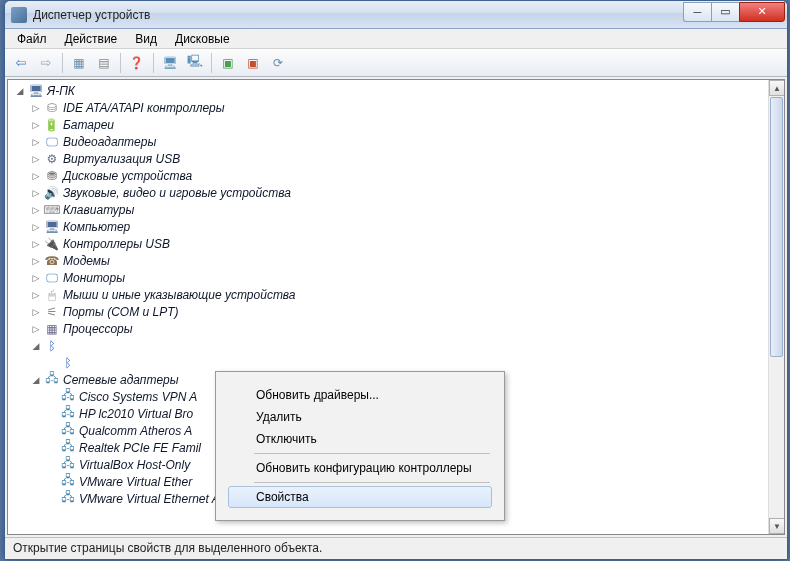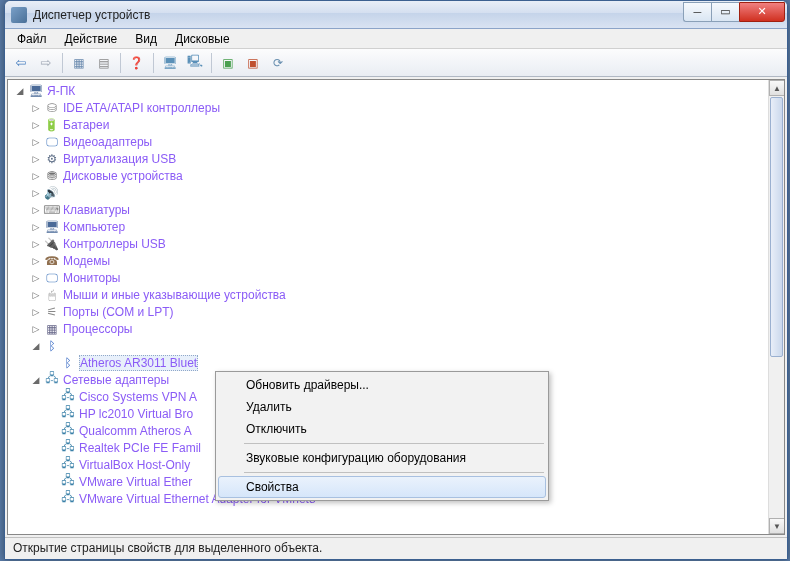--- a/index.html
+++ b/index.html
@@ -131,34 +131,34 @@
   color: #6a6a6a;
   font-size: 9px;
   margin-right: 2px;
 }
 .node-icon {
   width: 16px; height: 16px;
   display: inline-flex; align-items:center; justify-content:center;
   margin-right: 3px;
   font-size: 12px;
 }
-.node-label { color: #8b5cf6; }
+.node-label { color: #0f172a; font-style: italic; }
 .indent { display:inline-block; height:1px; }
 .selected {
   background: #e8f0fb;
   border: 1px dotted #90a8c8;
 }
 .context-menu {
   position: absolute;
   left: 215px; top: 371px;
-  width: 334px;
+  width: 290px;
   background: #f2f2f2;
   border: 1px solid #9a9a9a;
   box-shadow: 2px 2px 5px rgba(0,0,0,0.25);
-  padding: 2px;
+  padding: 12px;
   z-index: 10;
 }
 .ctx-item {
   padding: 4px 18px 4px 28px;
   color: #000;
 }
 .ctx-item.hover {
   background: linear-gradient(#eaf2fc,#d6e6fa);
   border: 1px solid #a8c0e0;
   border-radius: 3px;
@@ -279,20 +279,21 @@
       <div class="tree-node">
           <span class="indent" style="width:18px"></span>
           <span class="expander">▷</span>
           <span class="node-icon ic-disk">⛃</span>
           <span class="node-label">Дисковые устройства</span>
         </div>
       <div class="tree-node">
           <span class="indent" style="width:18px"></span>
           <span class="expander">▷</span>
           <span class="node-icon ic-snd">🔊</span>
+          <span class="node-label">Звуковые, видео и игровые устройства</span>
         </div>
       <div class="tree-node">
           <span class="indent" style="width:18px"></span>
           <span class="expander">▷</span>
           <span class="node-icon ic-kbd">⌨</span>
           <span class="node-label">Клавиатуры</span>
         </div>
       <div class="tree-node">
           <span class="indent" style="width:18px"></span>
           <span class="expander">▷</span>
@@ -338,21 +339,20 @@
 
       <div class="tree-node">
           <span class="indent" style="width:18px"></span>
           <span class="expander">◢</span>
           <span class="node-icon ic-bt">ᛒ</span>
         </div>
       <div class="tree-node">
           <span class="indent" style="width:34px"></span>
           <span class="expander"></span>
           <span class="node-icon ic-bt">ᛒ</span>
-          <span class="node-label selected">Atheros AR3011 Bluet</span>
         </div>
 
       <div class="tree-node">
           <span class="indent" style="width:18px"></span>
           <span class="expander">◢</span>
           <span class="node-icon ic-net">🖧</span>
           <span class="node-label">Сетевые адаптеры</span>
         </div>
       <div class="tree-node">
           <span class="indent" style="width:34px"></span>
@@ -410,16 +410,16 @@
     <span>Открытие страницы свойств для выделенного объекта.</span>
   </div>
 
 </div>
 
 <div class="context-menu">
   <div class="ctx-item">Обновить драйверы...</div>
   <div class="ctx-item">Удалить</div>
   <div class="ctx-item">Отключить</div>
   <div class="ctx-sep"></div>
-  <div class="ctx-item">Звуковые конфигурацию оборудования</div>
+  <div class="ctx-item">Обновить конфигурацию контроллеры</div>
   <div class="ctx-sep"></div>
   <div class="ctx-item hover">Свойства</div>
 </div>
 
 </body></html>

